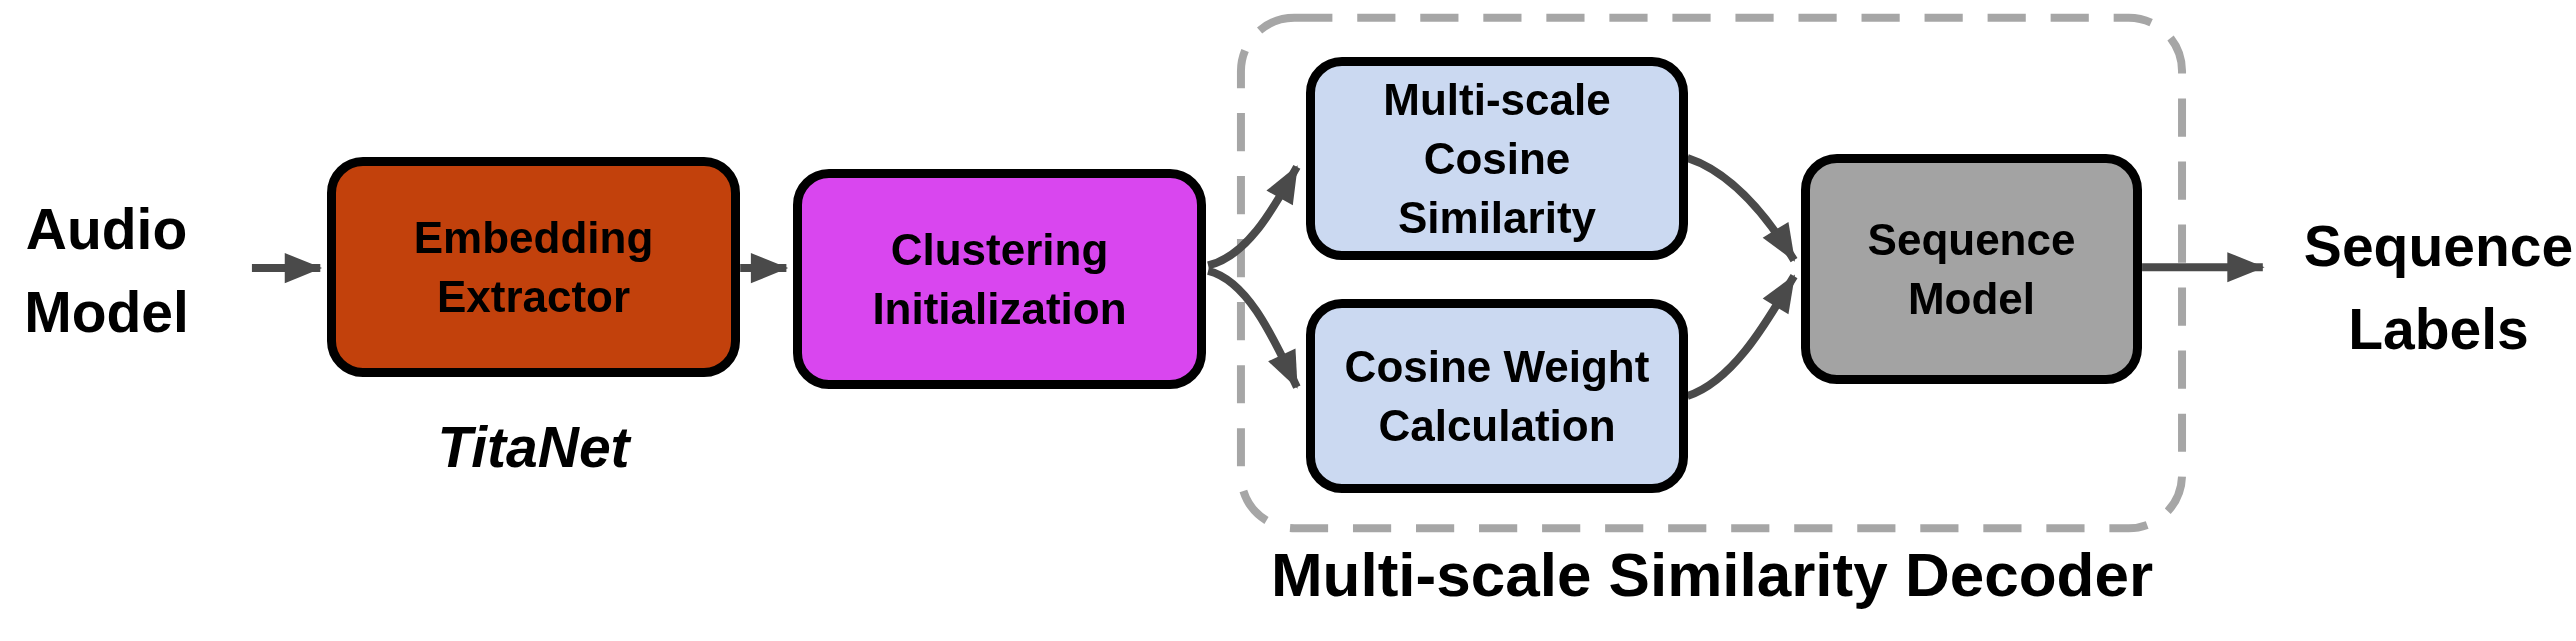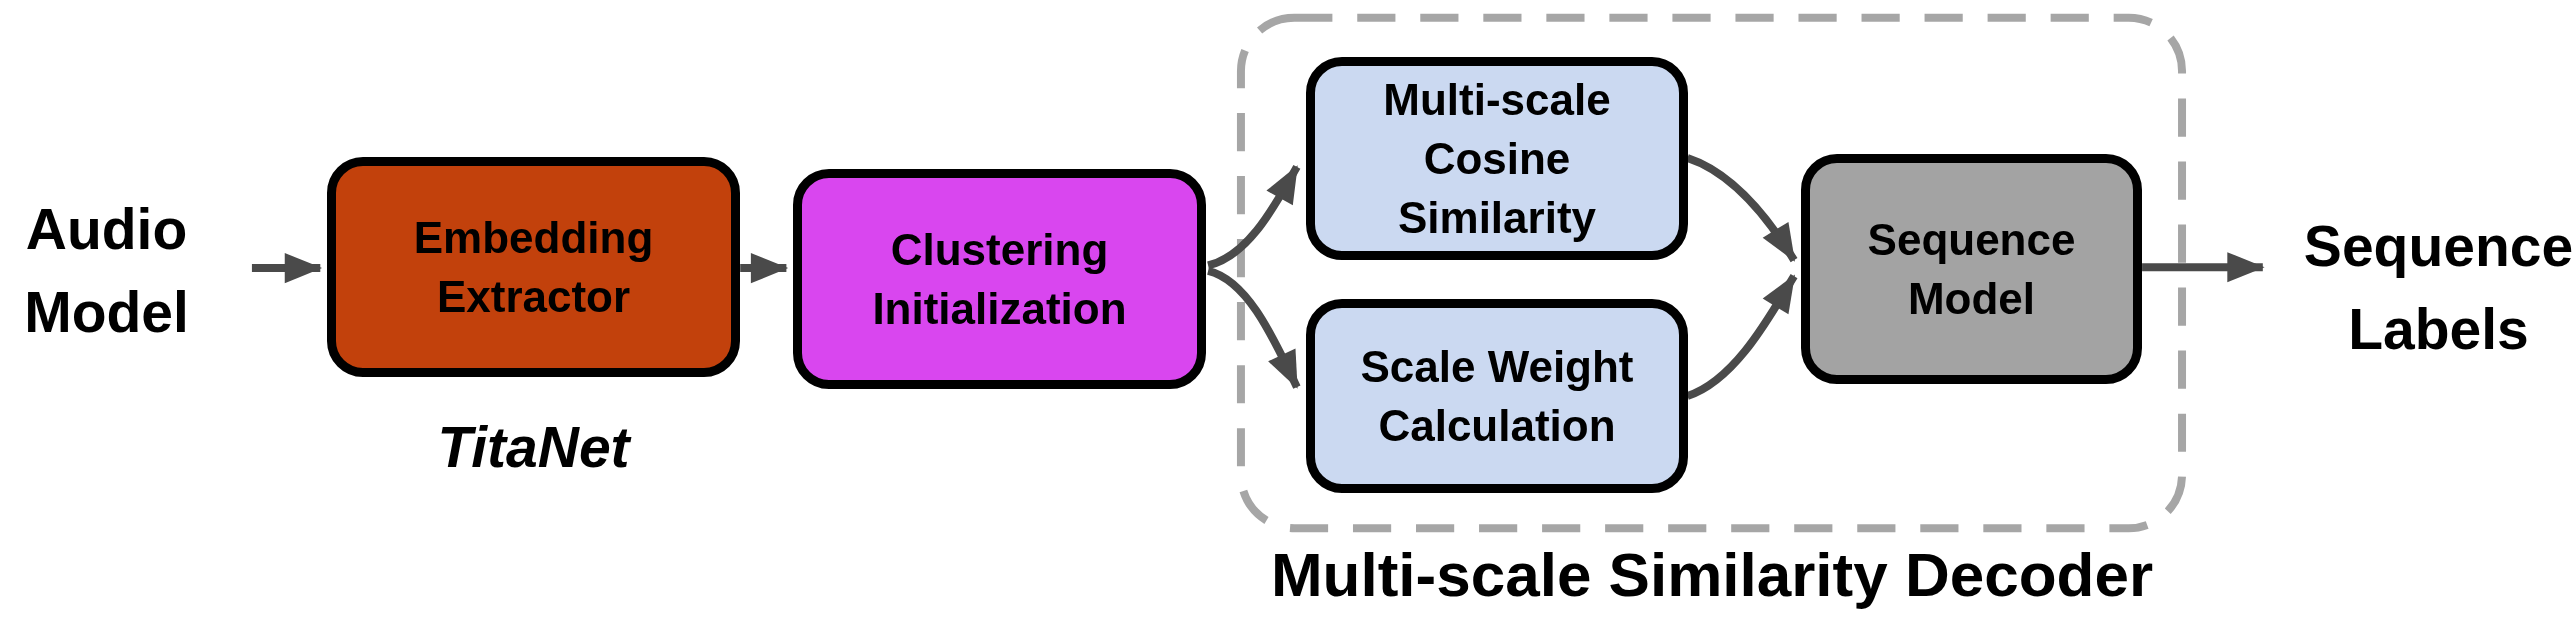--- a/index.html
+++ b/index.html
@@ -100,21 +100,21 @@
   <div class="sub-label sub-titanet">TitaNet</div>
 
   <div class="node node-clustering" style="background-color: #d946ef; margin-top: 12px;">Clustering
 Initialization</div>
 
 
   <div class="node node-mcs" style="background-color: rgb(203, 217, 241);">Multi-scale
 Cosine
 Similarity</div>
 
-  <div class="node node-swc" style="background-color: rgb(203, 217, 241);">Scale Weight
+  <div class="node node-swc" style="background-color: rgb(203, 217, 241);">Cosine Weight
 Calculation</div>
 
   <div class="node node-sequence" style="background-color: #a3a3a3;">Sequence
 Model</div>
 
   <div class="container-label">Multi-scale Similarity Decoder</div>
 
   <div class="side-label label-speaker">Sequence
 Labels</div>
 

